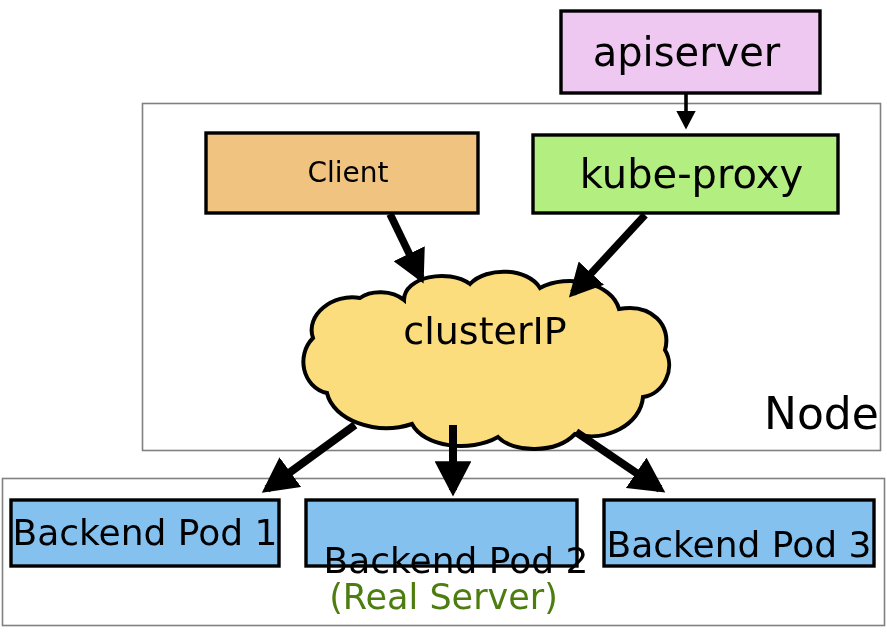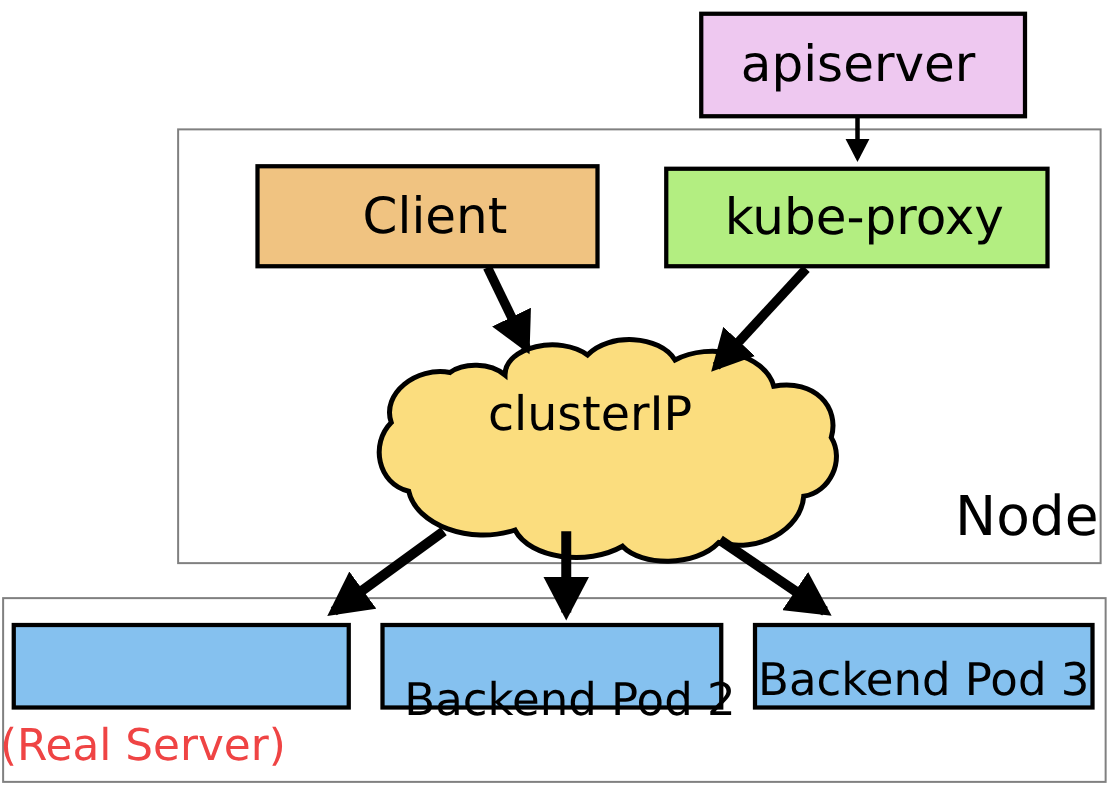--- a/index.html
+++ b/index.html
@@ -45,23 +45,24 @@
   .cloud-label {
     position: absolute;
     text-align: center;
     line-height: 1.12;
     white-space: nowrap;
   }
   .cloud-line-1 { color: #000000; }
   .cloud-line-2 { color: #ff0000; }
   .real-server-label {
     position: absolute;
-    color: #ef4444;
+    color: #4d7c0f;
     font-size: 35px;
     white-space: nowrap;
+    text-align: center;
     line-height: 1;
   }
 </style>
 </head>
 <body>
 
 <div id="canvas">
 
   <svg id="diagram-svg" viewBox="0 0 887 638">
     <defs>
@@ -109,30 +110,31 @@
 
     <line x1="355" y1="425" x2="267" y2="489" stroke="#000000" stroke-width="8" marker-end="url(#arrowhead-big)"></line>
 
     <line x1="453" y1="425" x2="453" y2="490" stroke="#000000" stroke-width="8" marker-end="url(#arrowhead-big)"></line>
 
     <line x1="576" y1="432" x2="660" y2="489" stroke="#000000" stroke-width="8" marker-end="url(#arrowhead-big)"></line>
   </svg>
 
   <div class="box-label" style="left:561px; top:11px; width:251px; height:82px; font-size:40px;">apiserver</div>
 
-  <div class="box-label" style="left:206px; top:133px; width:284px; height:80px; font-size:40px;">Client</div>
+  <div class="box-label" style="left:206px; top:133px; width:284px; height:80px; font-size:28px;">Client</div>
 
   <div class="box-label" style="left:533px; top:135px; width:317px; height:78px; font-size:40px;border-radius:17px;">kube-proxy</div>
 
-  <div class="cloud-label" style="left:292px; top:310px; width:360px;">
+  <div class="cloud-label" style="left:305px; top:310px; width:360px;">
     <div class="cloud-line-1" style="font-size:38px;">clusterIP</div>
   </div>
 
   <div class="node-label" style="left:736px; top:392px;">Node</div>
 
+  <div class="box-label" style="left:11px; top:500px; width:268px; height:66px; font-size:36px;">Backend Pod 1</div>
 
   <div class="box-label" style="left:306px; top:528px; width:300px; height:66px; font-size:36px;">Backend Pod 2</div>
 
   <div class="box-label" style="left:604px; top:512px; width:270px; height:66px; font-size:36px;">Backend Pod 3</div>
 
   <div class="real-server-label" style="left:0px; top:580px; width:887px;">(Real Server)</div>
 
 </div>
 
 </body></html>

